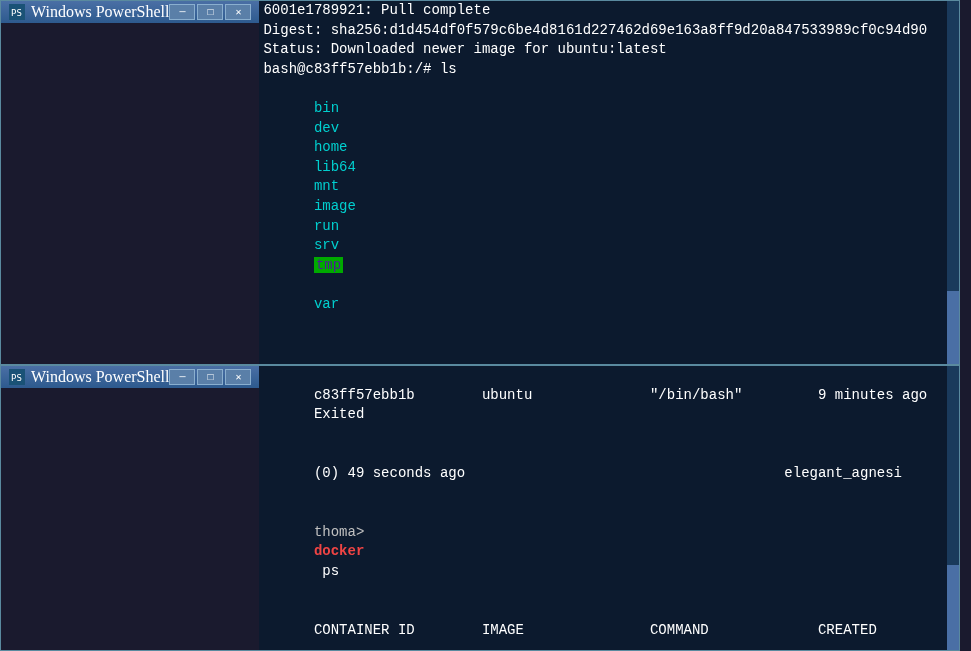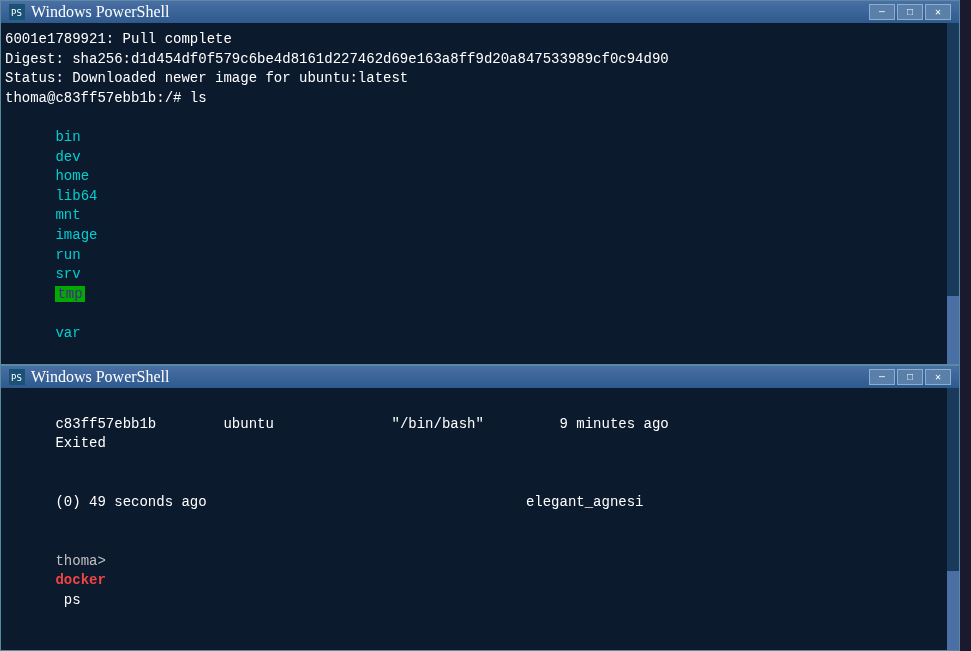--- a/index.html
+++ b/index.html
@@ -10,21 +10,21 @@
       width: 971px;
       height: 651px;
       overflow: hidden;
       position: relative;
     }
 
     .window {
       position: absolute;
       border: 1px solid #5a8a9f;
       display: flex;
-      flex-direction: column;
+      flex-direction: row;
     }
 
     .title-bar {
       background: linear-gradient(to bottom, #4a6fa5, #2d5a8e);
       display: flex;
       align-items: center;
       padding: 0 8px;
       height: 22px;
       flex-shrink: 0;
     }
@@ -61,21 +61,21 @@
       color: white;
       font-size: 10px;
       cursor: pointer;
     }
 
     .terminal {
       background: #0c1a2e;
       color: #c0c0c0;
       flex: 1;
       overflow: hidden;
-      padding: 7px 4px 4px 4px;
+      padding: 0 4px 4px 4px;
       position: relative;
     }
 
     .terminal-line {
       line-height: 1.4;
       white-space: pre;
     }
 
     .cyan { color: #00cfcf; }
     .green-bg { background: #00aa00; color: #4c1d95; padding: 0 2px; }
@@ -130,21 +130,21 @@
     <div class="title-bar-buttons">
       <div class="tb-btn">─</div>
       <div class="tb-btn">□</div>
       <div class="tb-btn close">✕</div>
     </div>
   </div>
   <div class="terminal">
     <div class="terminal-line"><span class="white">6001e1789921: Pull complete</span></div>
     <div class="terminal-line"><span class="white">Digest: sha256:d1d454df0f579c6be4d8161d227462d69e163a8ff9d20a847533989cf0c94d90</span></div>
     <div class="terminal-line"><span class="white">Status: Downloaded newer image for ubuntu:latest</span></div>
-    <div class="terminal-line"><span class="white">thoma@c83ff57ebb1b:/# ls</span></div>
+    <div class="terminal-line"><span class="white">bash@c83ff57ebb1b:/# ls</span></div>
     <div class="terminal-line">
       <span class="cyan">bin  </span>
       <span class="cyan">dev  </span>
       <span class="cyan">home  </span>
       <span class="cyan">lib64  </span>
       <span class="cyan">mnt  </span>
       <span class="cyan">image  </span>
       <span class="cyan">run  </span>
       <span class="cyan">srv  </span>
       <span class="green-bg">tmp</span>

